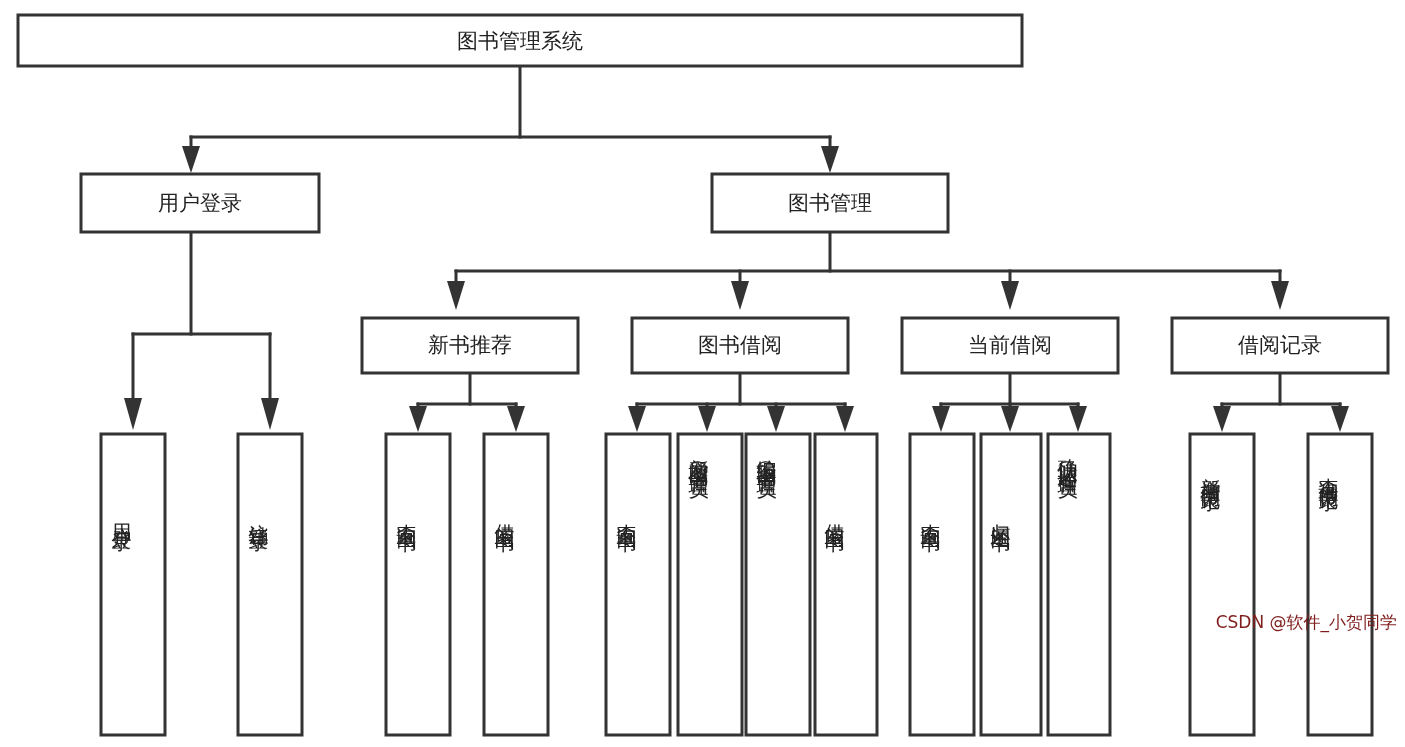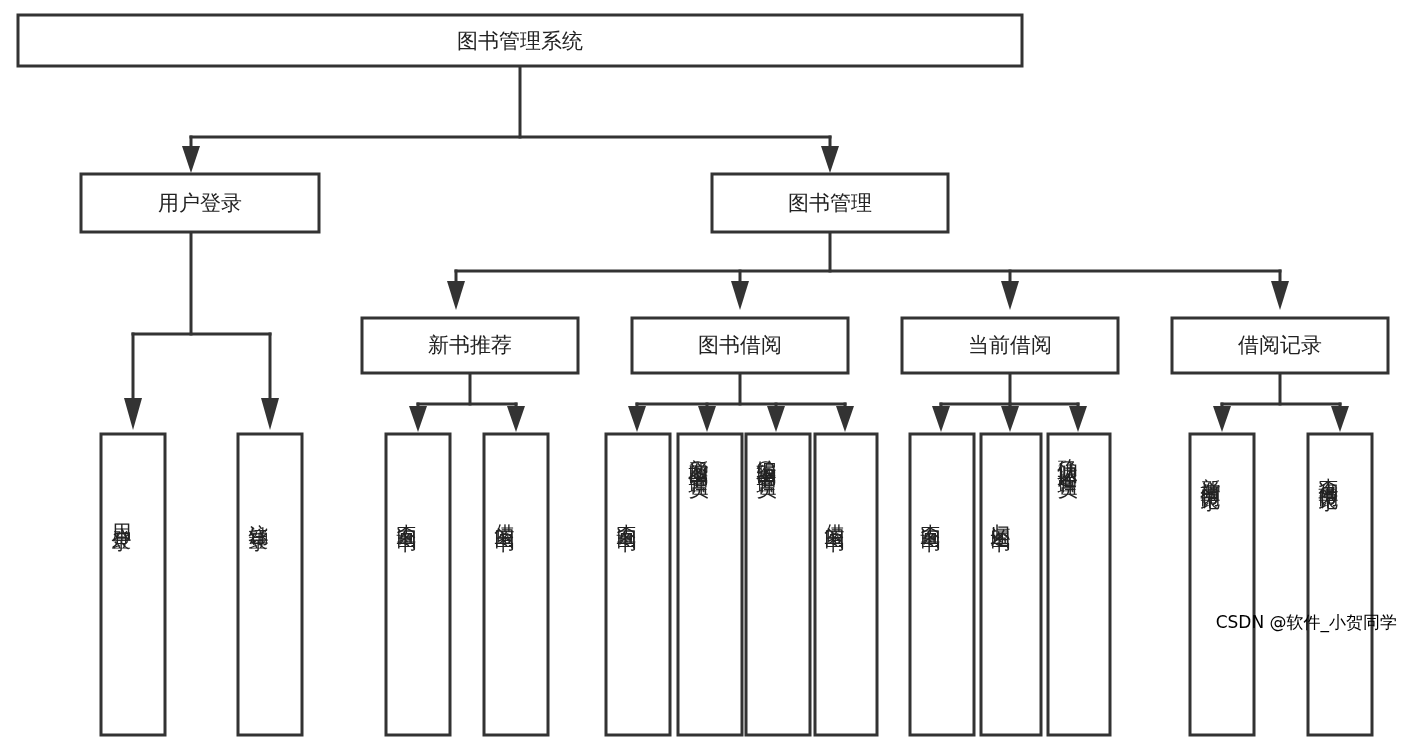--- a/index.html
+++ b/index.html
@@ -64,21 +64,21 @@
     text-align: left;
     pointer-events: none;
     user-select: none;
   }
   .watermark {
     position: absolute;
     right: 8px;
     bottom: 6px;
     font-family: "DejaVu Sans", "Liberation Sans", sans-serif;
     font-size: 17px;
-    color: #000000;
+    color: #7f1d1d;
     white-space: nowrap;
     user-select: none;
   }
 </style>
 </head>
 <body>
 
 <div id="diagram-root">
 
   <svg class="diagram-canvas" viewBox="0 0 1405 747" xmlns="http://www.w3.org/2000/svg">

